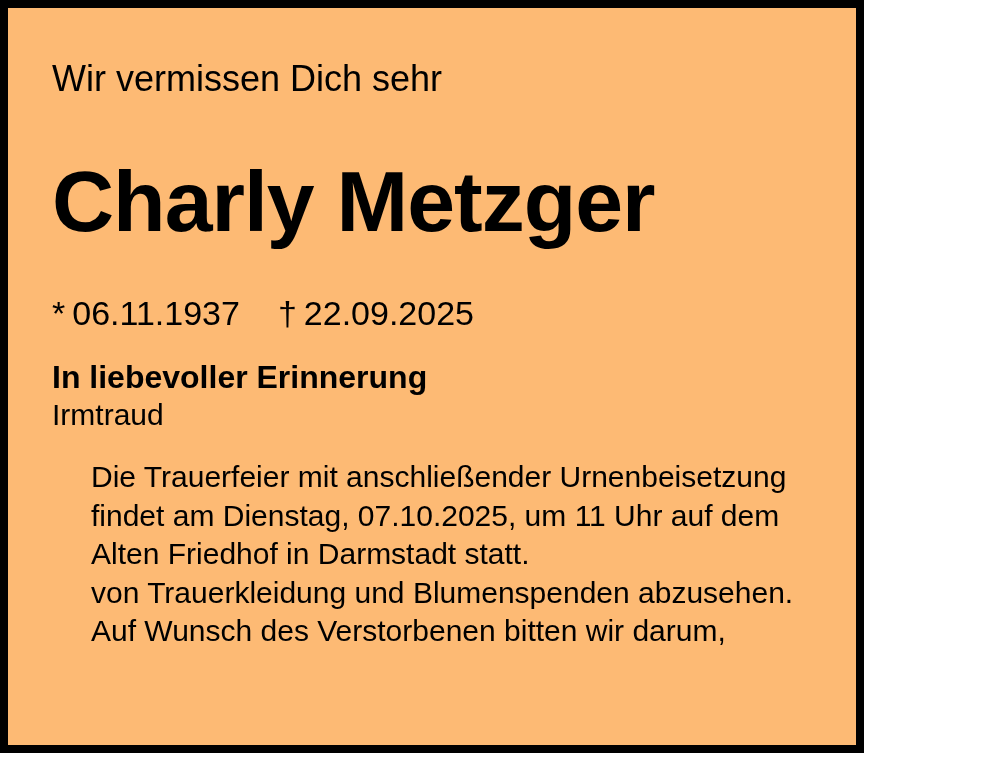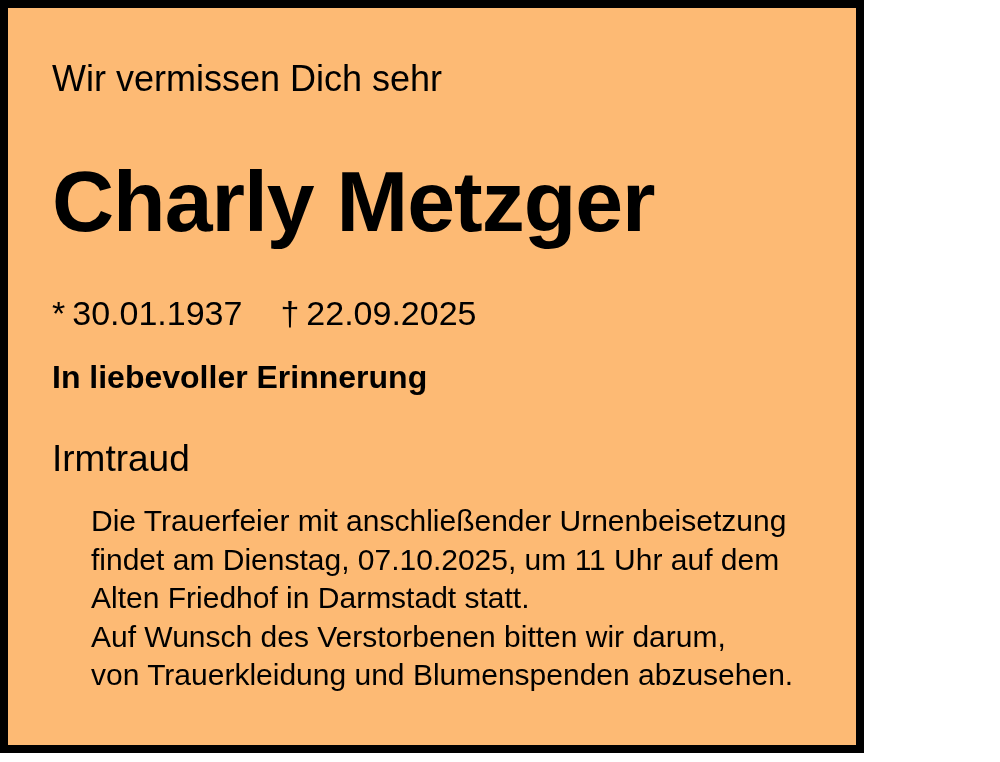--- a/index.html
+++ b/index.html
@@ -64,24 +64,23 @@
     margin-top: 9px;
   }
   .memorial-heading {
     margin: 24px 0 0 0;
     font-size: 32px;
     line-height: 38px;
     font-weight: 700;
     white-space: nowrap;
   }
   .mourners div {
-    font-size: 37px;
+    font-size: 30px;
     line-height: 38px;
     white-space: nowrap;
-    margin-top: 44px;
   }
   .funeral-details {
     margin: 24px 0 0 39px;
   }
   .funeral-details div {
     font-size: 30px;
     line-height: 38.5px;
     white-space: nowrap;
   }
 </style>
@@ -90,32 +89,32 @@
 
 <div class="page-frame">
   <div class="frame-inner">
     <div class="content">
 
       <p class="intro">Wir vermissen Dich sehr</p>
 
       <h1 class="deceased-name">Charly Metzger</h1>
 
       <p class="life-dates">
-        <span class="birth-group"><span class="symbol">*</span><span>30.01.1937</span></span><span class="death-group"><span class="symbol">†</span><span>22.09.2025</span></span>
+        <span class="birth-group"><span class="symbol">*</span><span>06.11.1937</span></span><span class="death-group"><span class="symbol">†</span><span>22.09.2025</span></span>
       </p>
 
       <p class="memorial-heading">In liebevoller Erinnerung</p>
 
       <div class="mourners">
         <div>Irmtraud</div>
       </div>
 
       <div class="funeral-details">
         <div>Die Trauerfeier mit anschließender Urnenbeisetzung</div>
         <div>findet am Dienstag, 07.10.2025, um 11 Uhr auf dem</div>
         <div>Alten Friedhof in Darmstadt statt.</div>
+        <div>von Trauerkleidung und Blumenspenden abzusehen.</div>
         <div>Auf Wunsch des Verstorbenen bitten wir darum,</div>
-        <div>von Trauerkleidung und Blumenspenden abzusehen.</div>
       </div>
 
     </div>
   </div>
 </div>
 
 </body></html>

